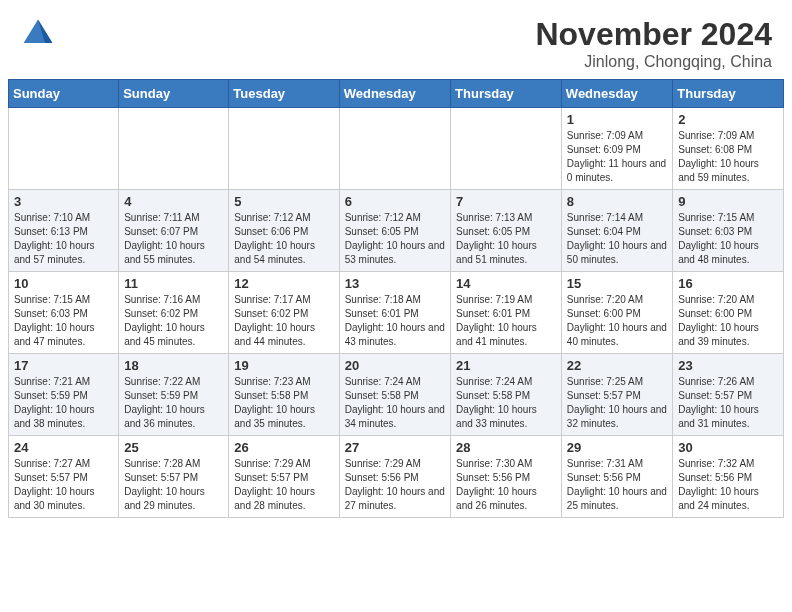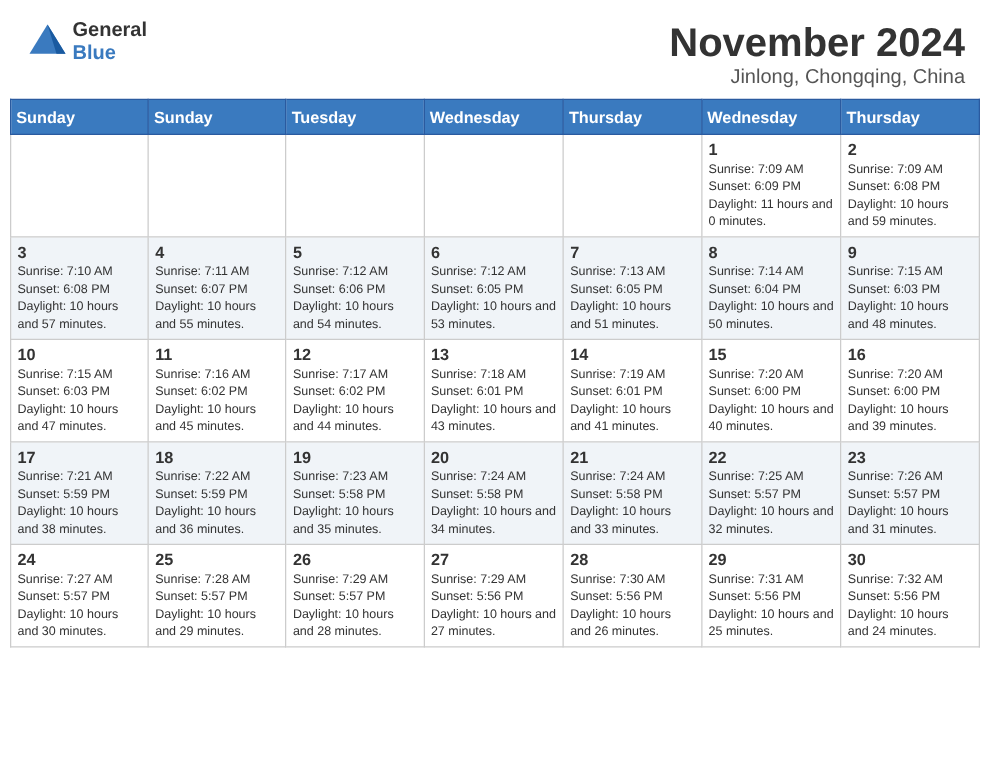--- a/index.html
+++ b/index.html
@@ -115,24 +115,20 @@
 </head>
 <body>
 
 <div class="page">
   <div class="header">
     <div class="logo">
       <svg class="logo-icon" viewBox="0 0 40 40">
         <polygon points="20,4 36,30 4,30" fill="#3a7abf"></polygon>
         <polygon points="20,4 36,30 28,30" fill="#1a5aa0"></polygon>
       </svg>
-      <div class="logo-text">
-        <span class="logo-general">General</span>
-        <span class="logo-blue">Blue</span>
-      </div>
     </div>
     <div class="title-block">
       <div class="month-title">November 2024</div>
       <div class="location-title">Jinlong, Chongqing, China</div>
     </div>
   </div>
 
   <div class="calendar">
     <table>
       <thead>
@@ -163,21 +159,21 @@
               <span class="day-num">2</span>
               <div class="day-info">Sunrise: 7:09 AM
 Sunset: 6:08 PM
 Daylight: 10 hours and 59 minutes.</div>
             </td>
           </tr>
           <tr>
             <td>
               <span class="day-num">3</span>
               <div class="day-info">Sunrise: 7:10 AM
-Sunset: 6:08 PM
+Sunset: 6:13 PM
 Daylight: 10 hours and 57 minutes.</div>
             </td>
             <td>
               <span class="day-num">4</span>
               <div class="day-info">Sunrise: 7:11 AM
 Sunset: 6:07 PM
 Daylight: 10 hours and 55 minutes.</div>
             </td>
             <td>
               <span class="day-num">5</span>

